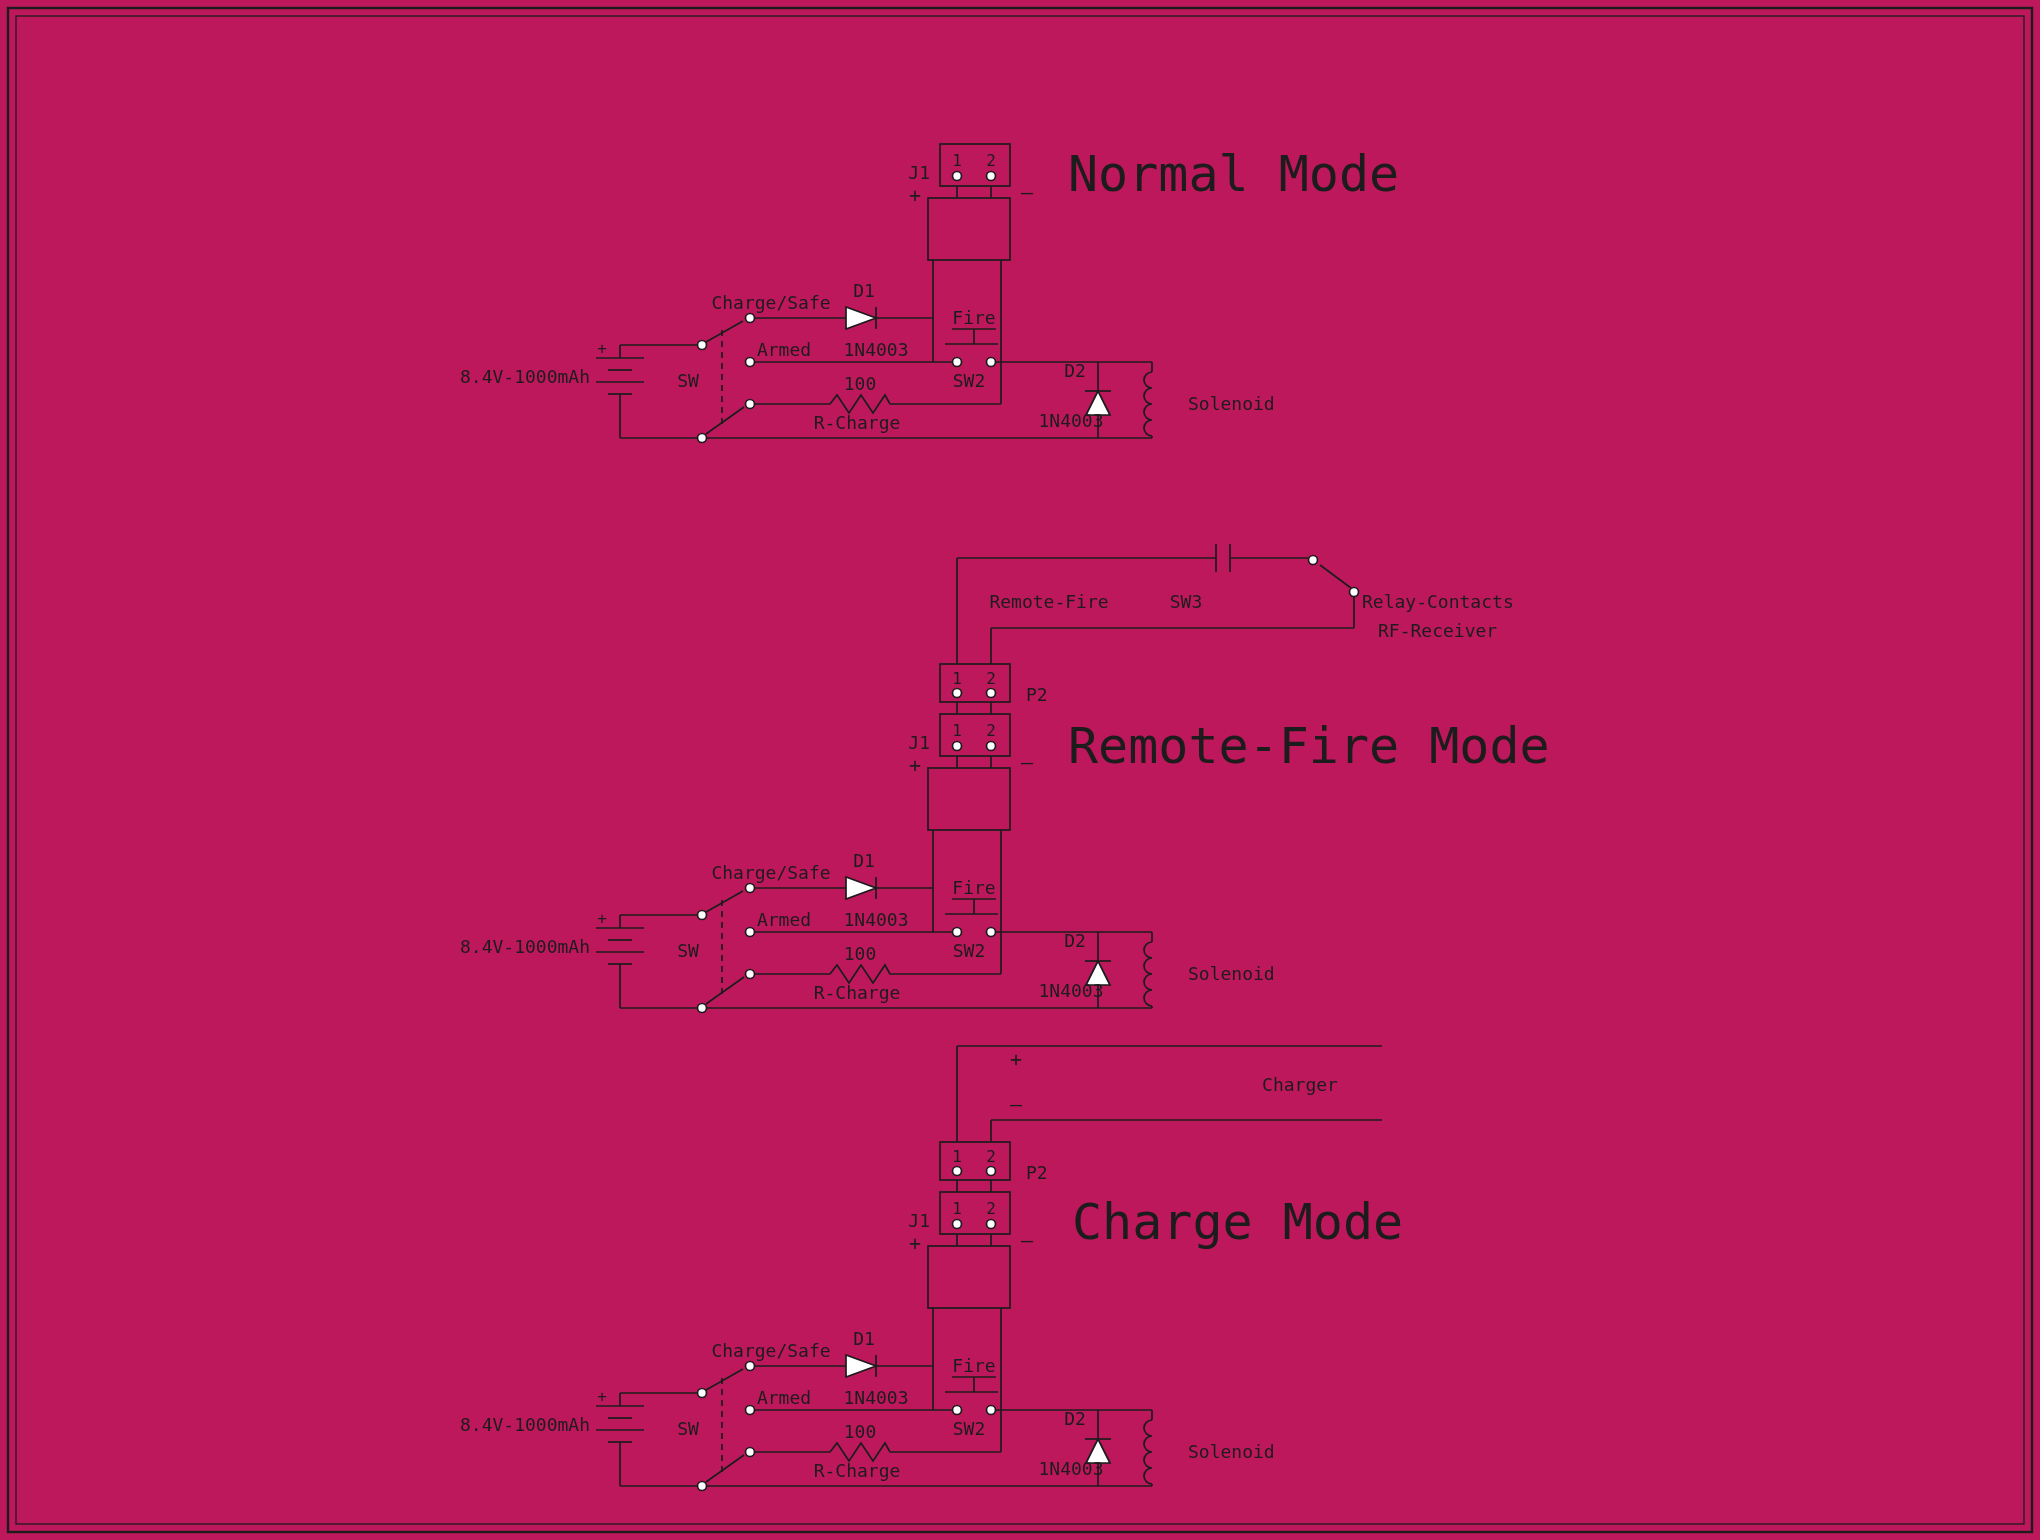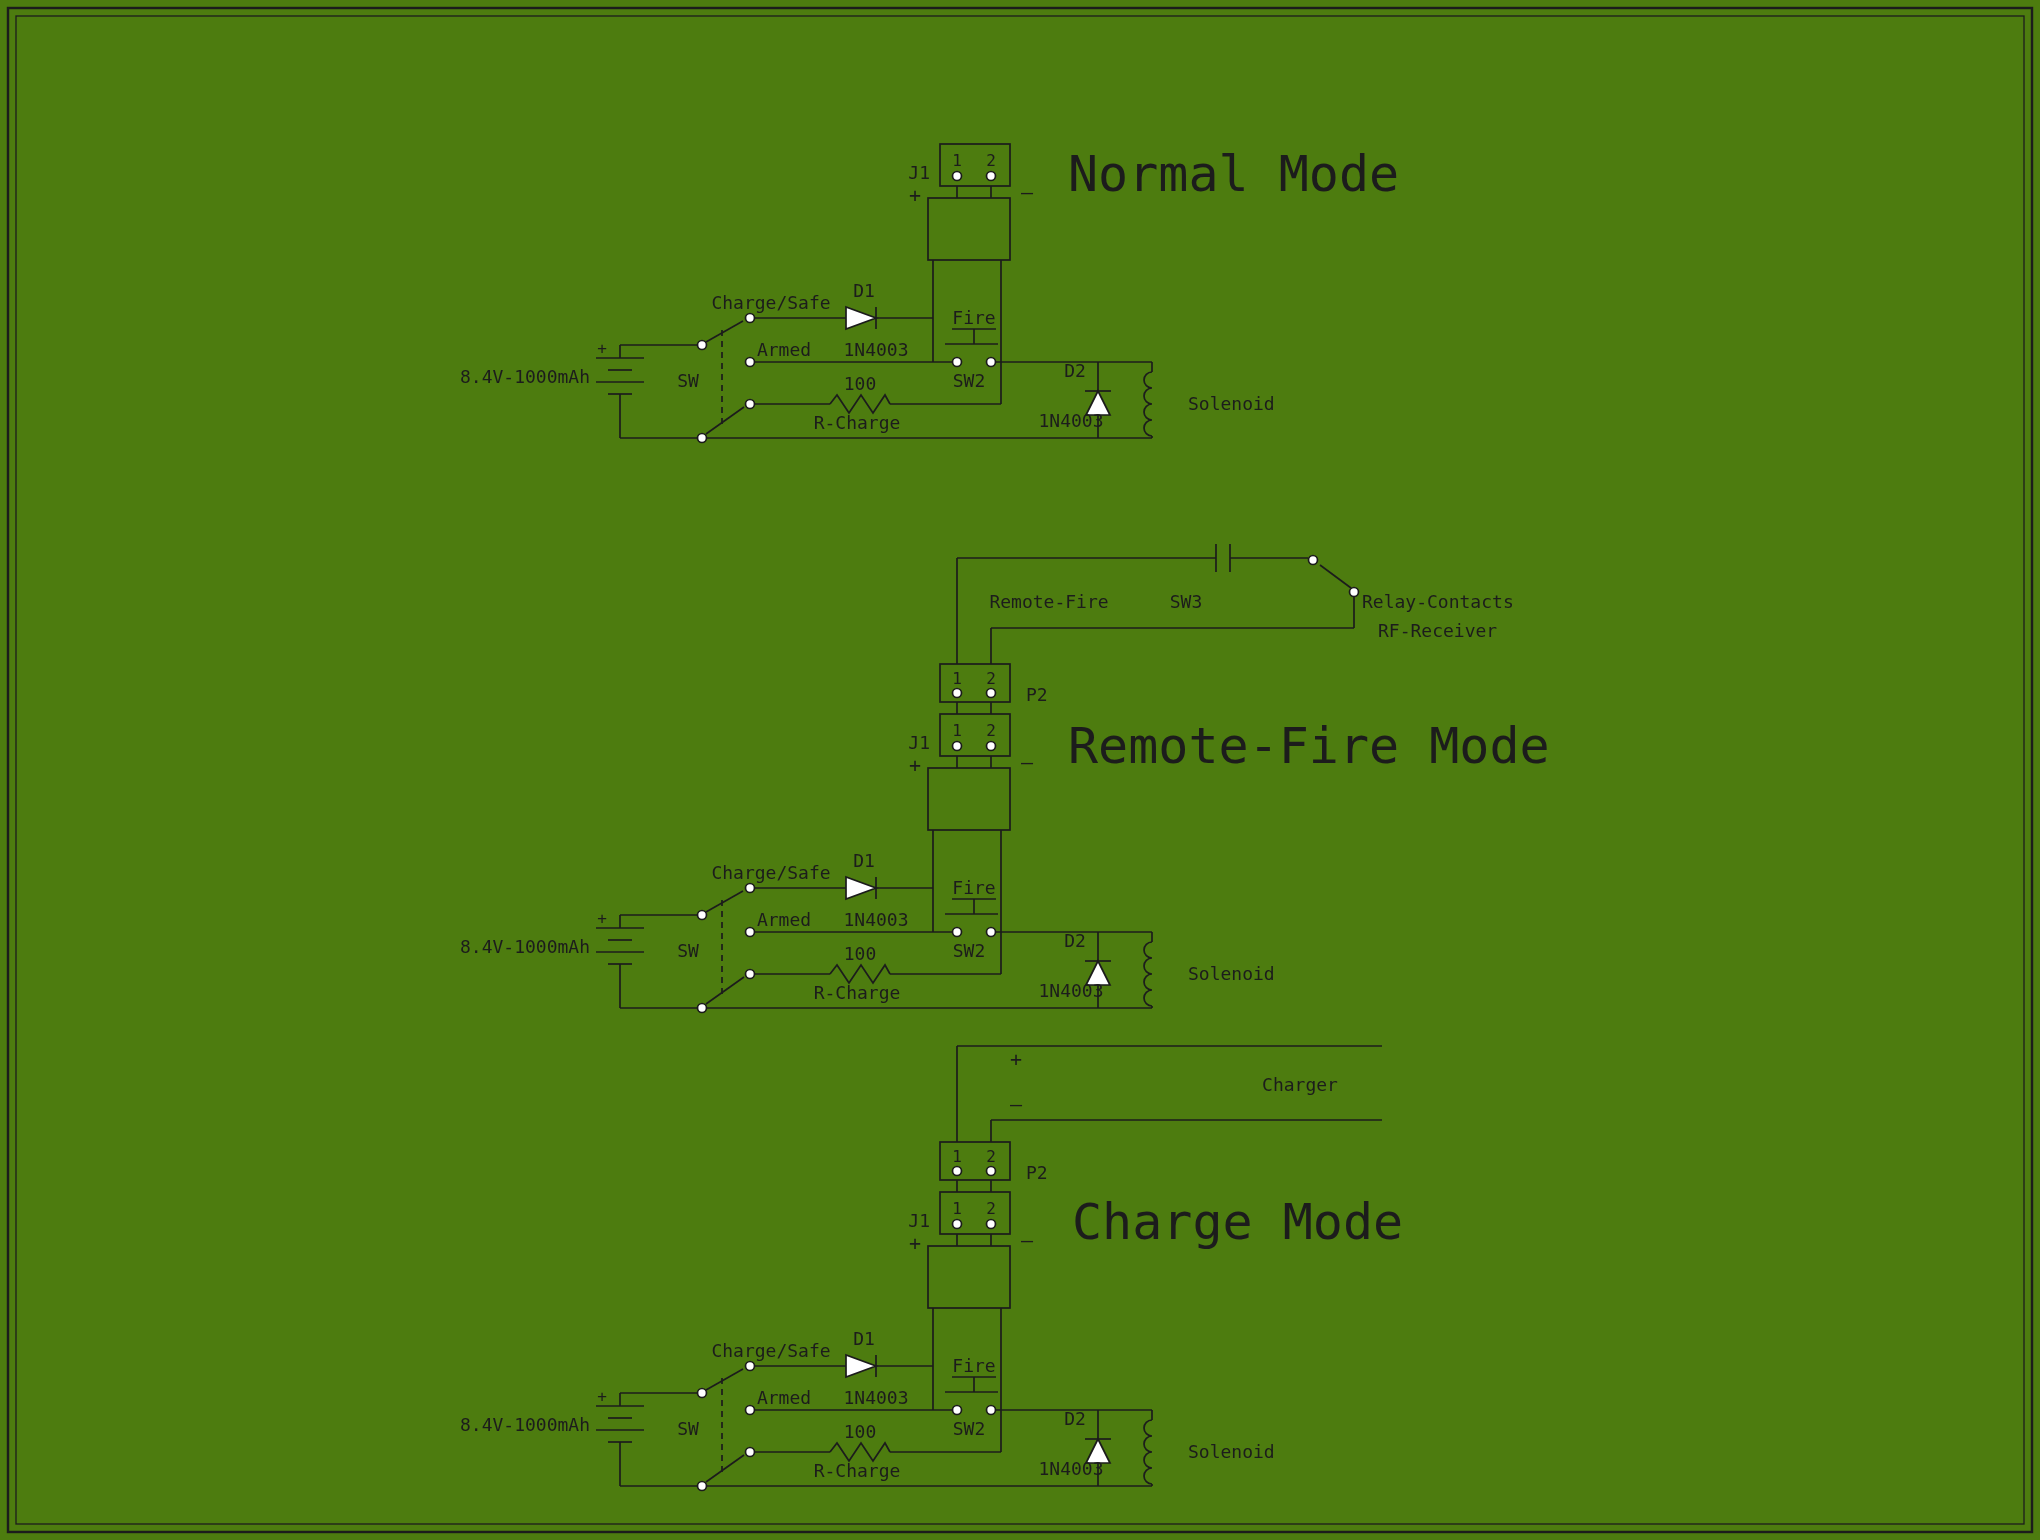--- a/index.html
+++ b/index.html
@@ -1,16 +1,16 @@
 <!DOCTYPE html>
 <html><head>
 <meta charset="utf-8">
 <style>
   html,body{margin:0;padding:0;background:#e8e8e8;}
-  .wrap{width:2040px;height:1540px;background:#4d7c0f;position:relative;}
+  .wrap{width:2040px;height:1540px;background:#be185d;position:relative;}
   svg{display:block;}
   line,rect,path,polyline{stroke:#1c1c1c;stroke-width:1.7;fill:none;}
   polygon{stroke:#1c1c1c;stroke-width:1.7;fill:#ffffff;}
   circle.node{stroke:#1c1c1c;stroke-width:1.7;fill:#ffffff;}
   text{fill:#1c1c1c;font-family:"DejaVu Sans Mono","Liberation Mono",monospace;font-size:18px;}
   .t16{font-size:16px;}
   .t20{font-size:20px;}
   .t50{font-size:50px;letter-spacing:0px;}
   .mid{text-anchor:middle;}
   .end{text-anchor:end;}

